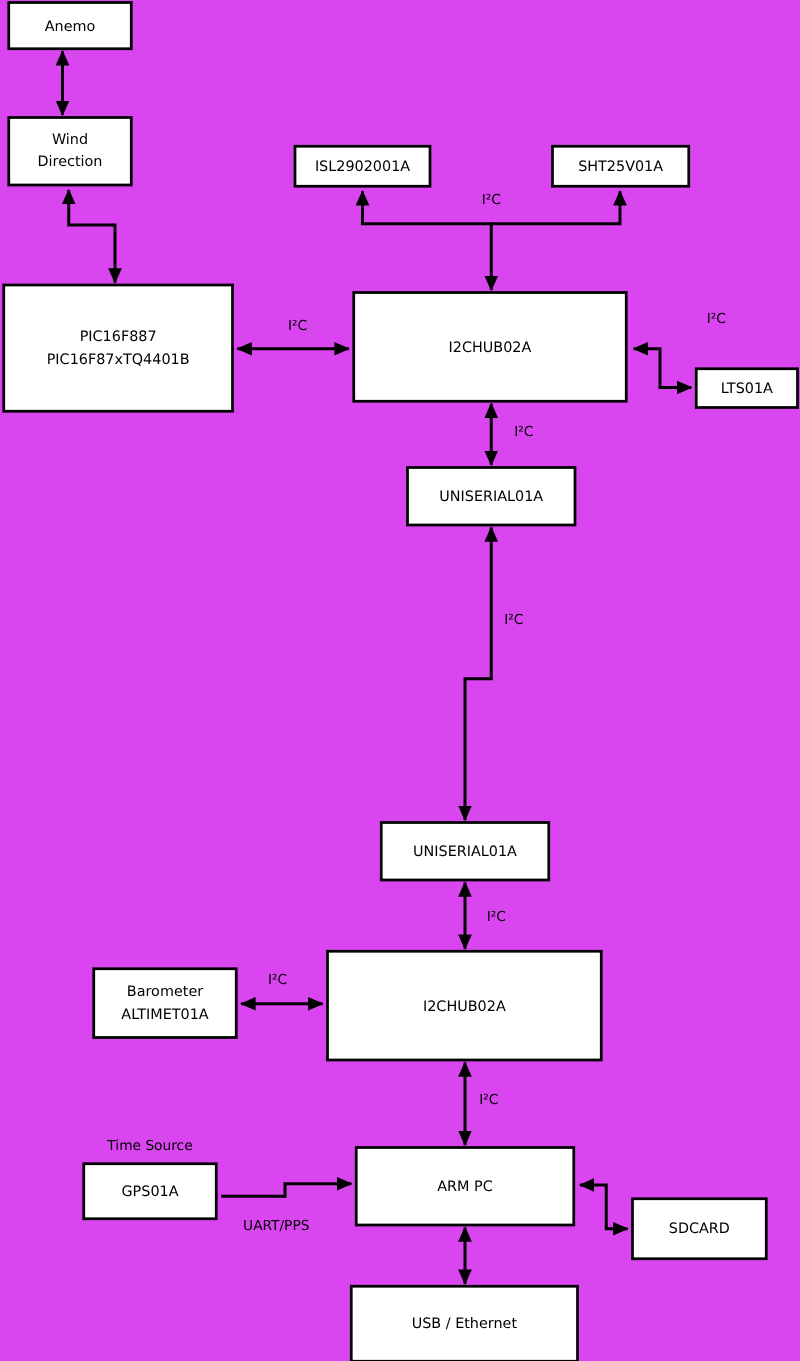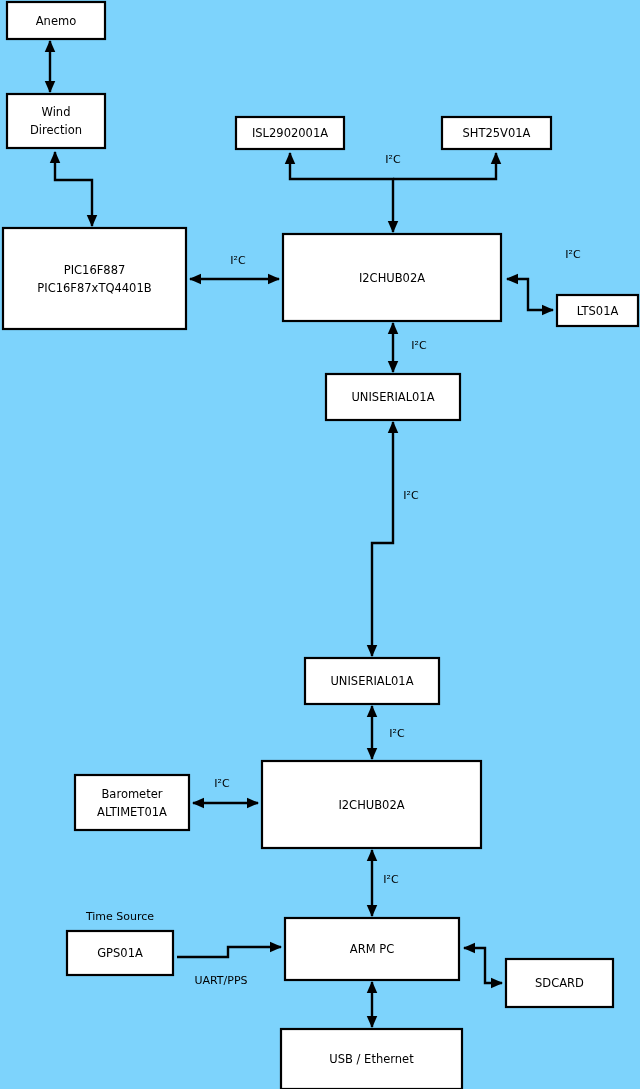--- a/index.html
+++ b/index.html
@@ -10,21 +10,21 @@
   body {
     font-family: "DejaVu Sans", "Liberation Sans", sans-serif;
     width: 640px;
     height: 1089px;
     overflow: hidden;
   }
   #diagram-root {
     position: relative;
     width: 640px;
     height: 1089px;
-    background: #7dd3fc;
+    background: #d946ef;
   }
   svg.diagram {
     display: block;
     width: 640px;
     height: 1089px;
   }
   .node-box {
     fill: #ffffff;
     stroke: #000000;
     stroke-width: 2.2;

